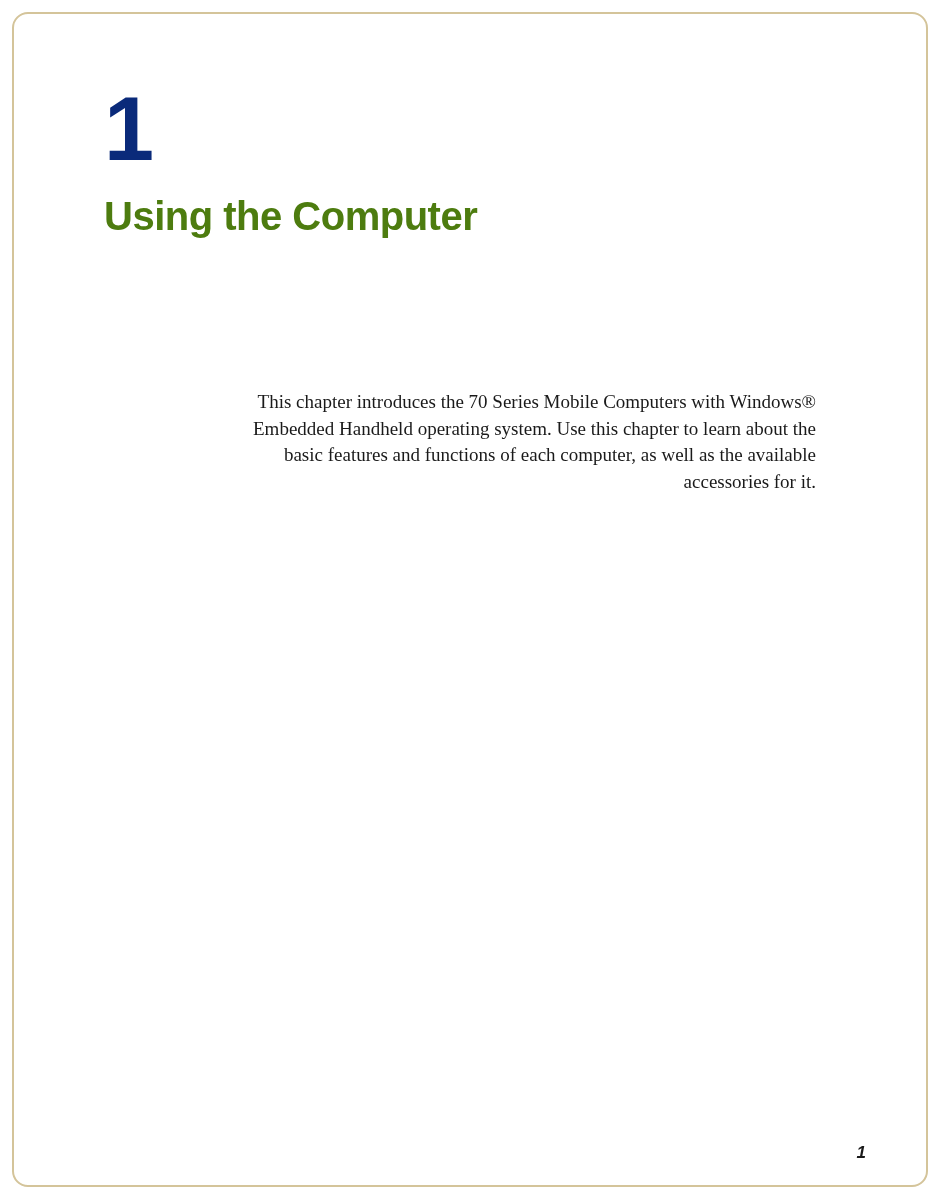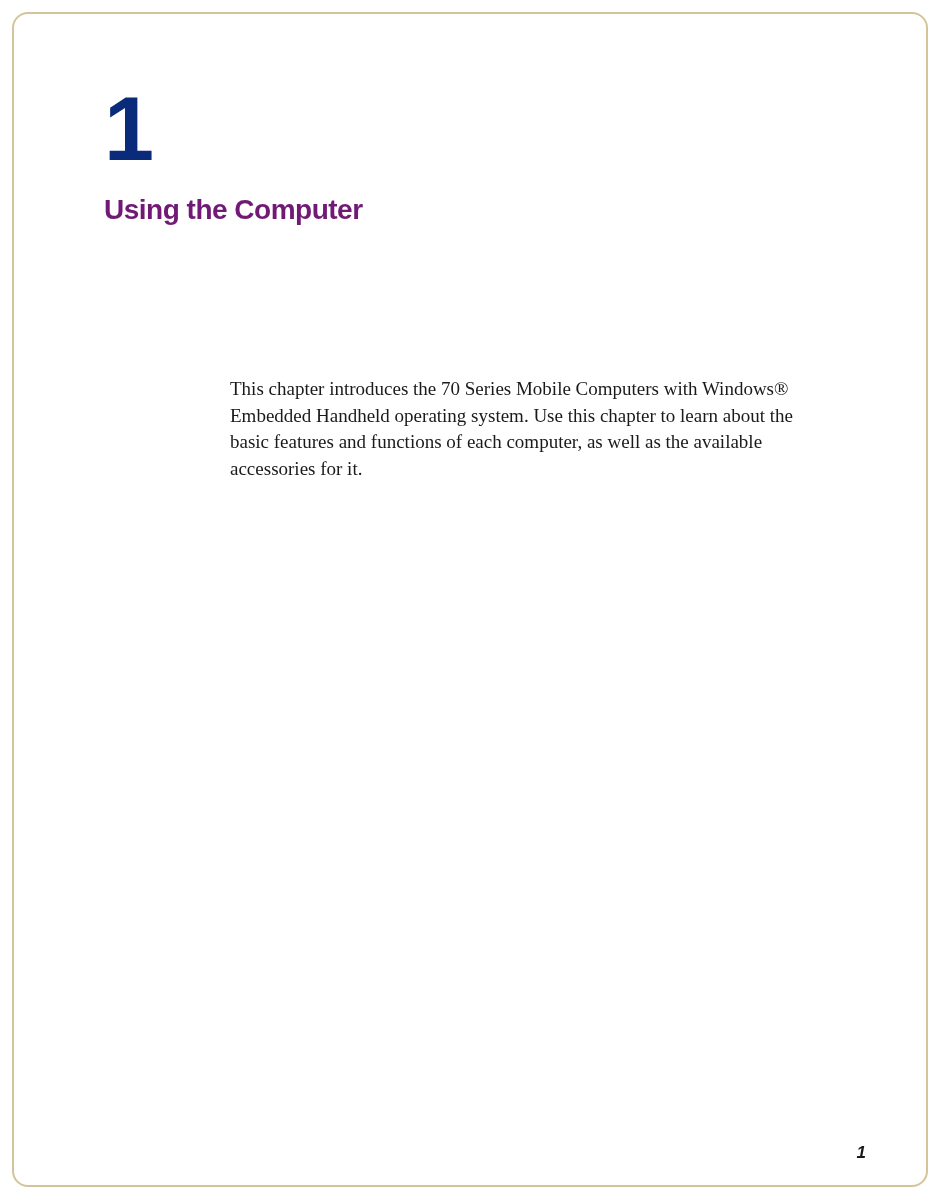--- a/index.html
+++ b/index.html
@@ -27,33 +27,34 @@
     .chapter-number {
       font-family: Arial, Helvetica, sans-serif;
       font-size: 90px;
       font-weight: 700;
       color: #0a2a7a;
       line-height: 1;
       margin-bottom: 20px;
     }
     .chapter-title {
       font-family: Arial, Helvetica, sans-serif;
-      font-size: 28px;
+      font-size: 40px;
       font-weight: 700;
-      color: #701a75;
+      color: #4d7c0f;
       letter-spacing: -0.5px;
     }
     .intro-paragraph {
       margin-top: 150px;
       margin-left: 126px;
       margin-right: 20px;
       font-size: 19px;
       line-height: 1.4;
       color: #1a1a1a;
       font-family: Georgia, 'Times New Roman', serif;
+      text-align: right;
     }
     .page-number {
       position: absolute;
       bottom: 22px;
       right: 60px;
       font-family: Arial, Helvetica, sans-serif;
       font-weight: 700;
       font-style: italic;
       font-size: 17px;
       color: #1a1a1a;

